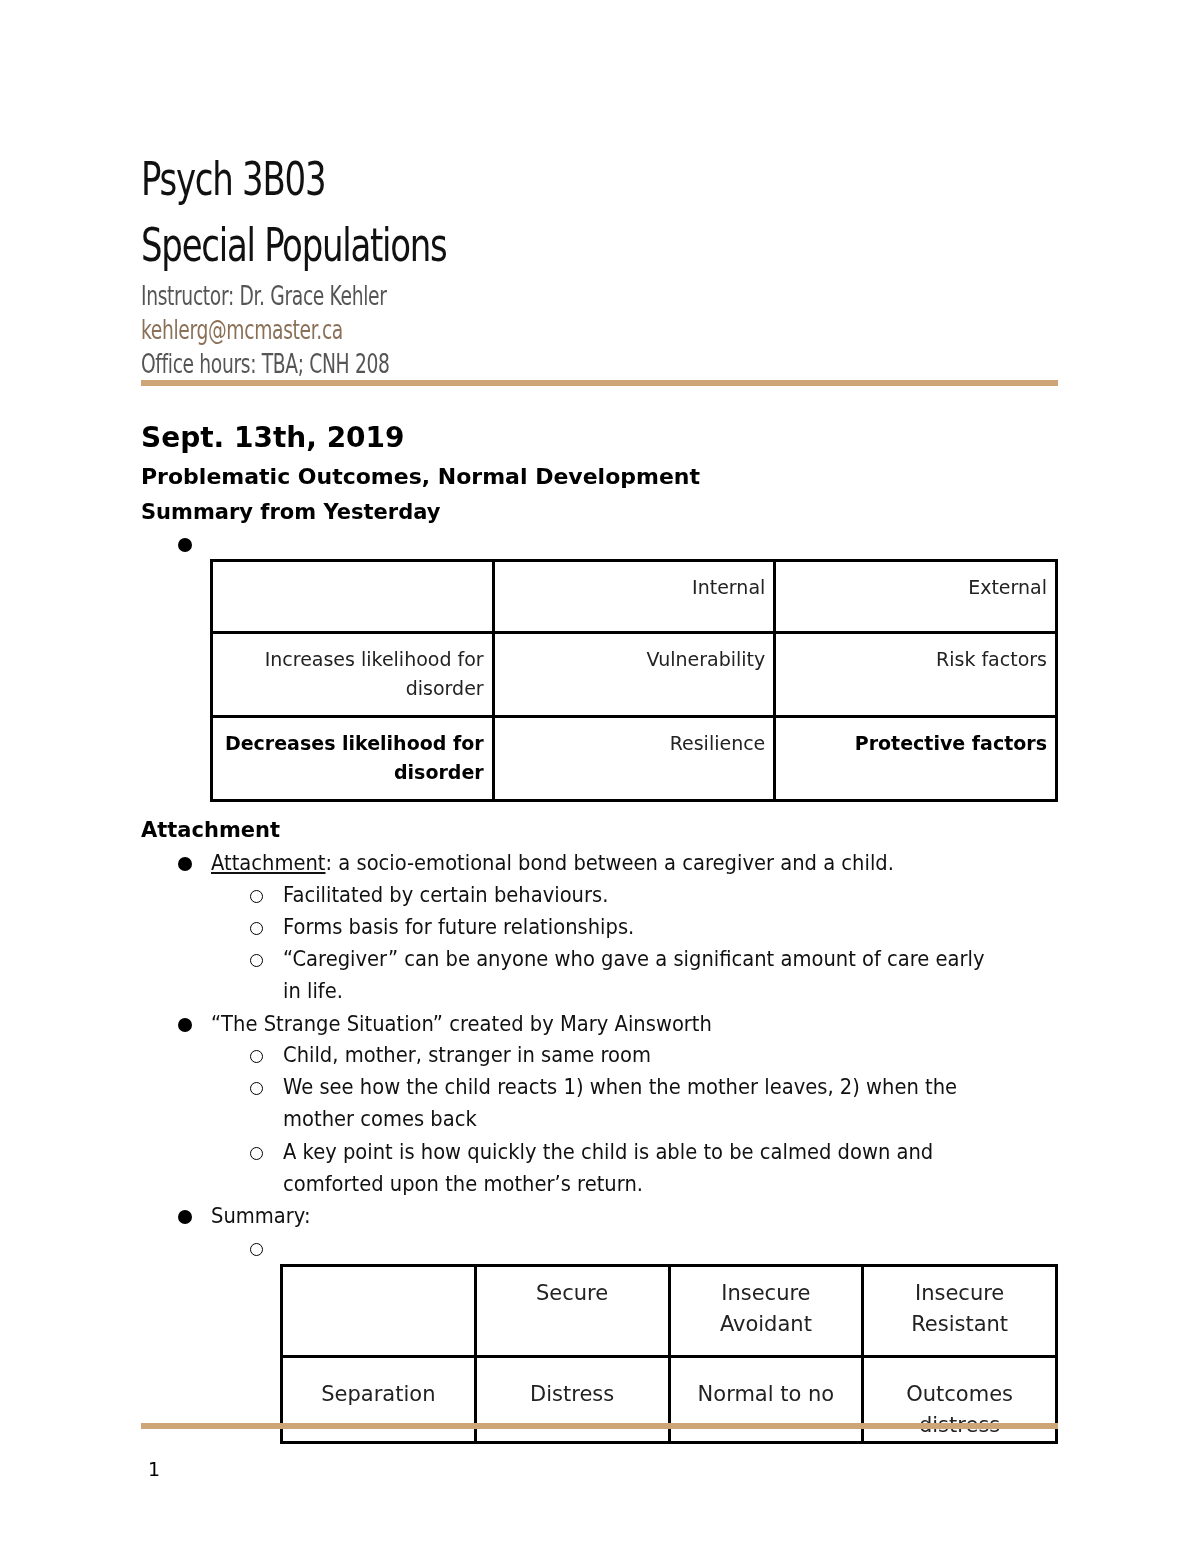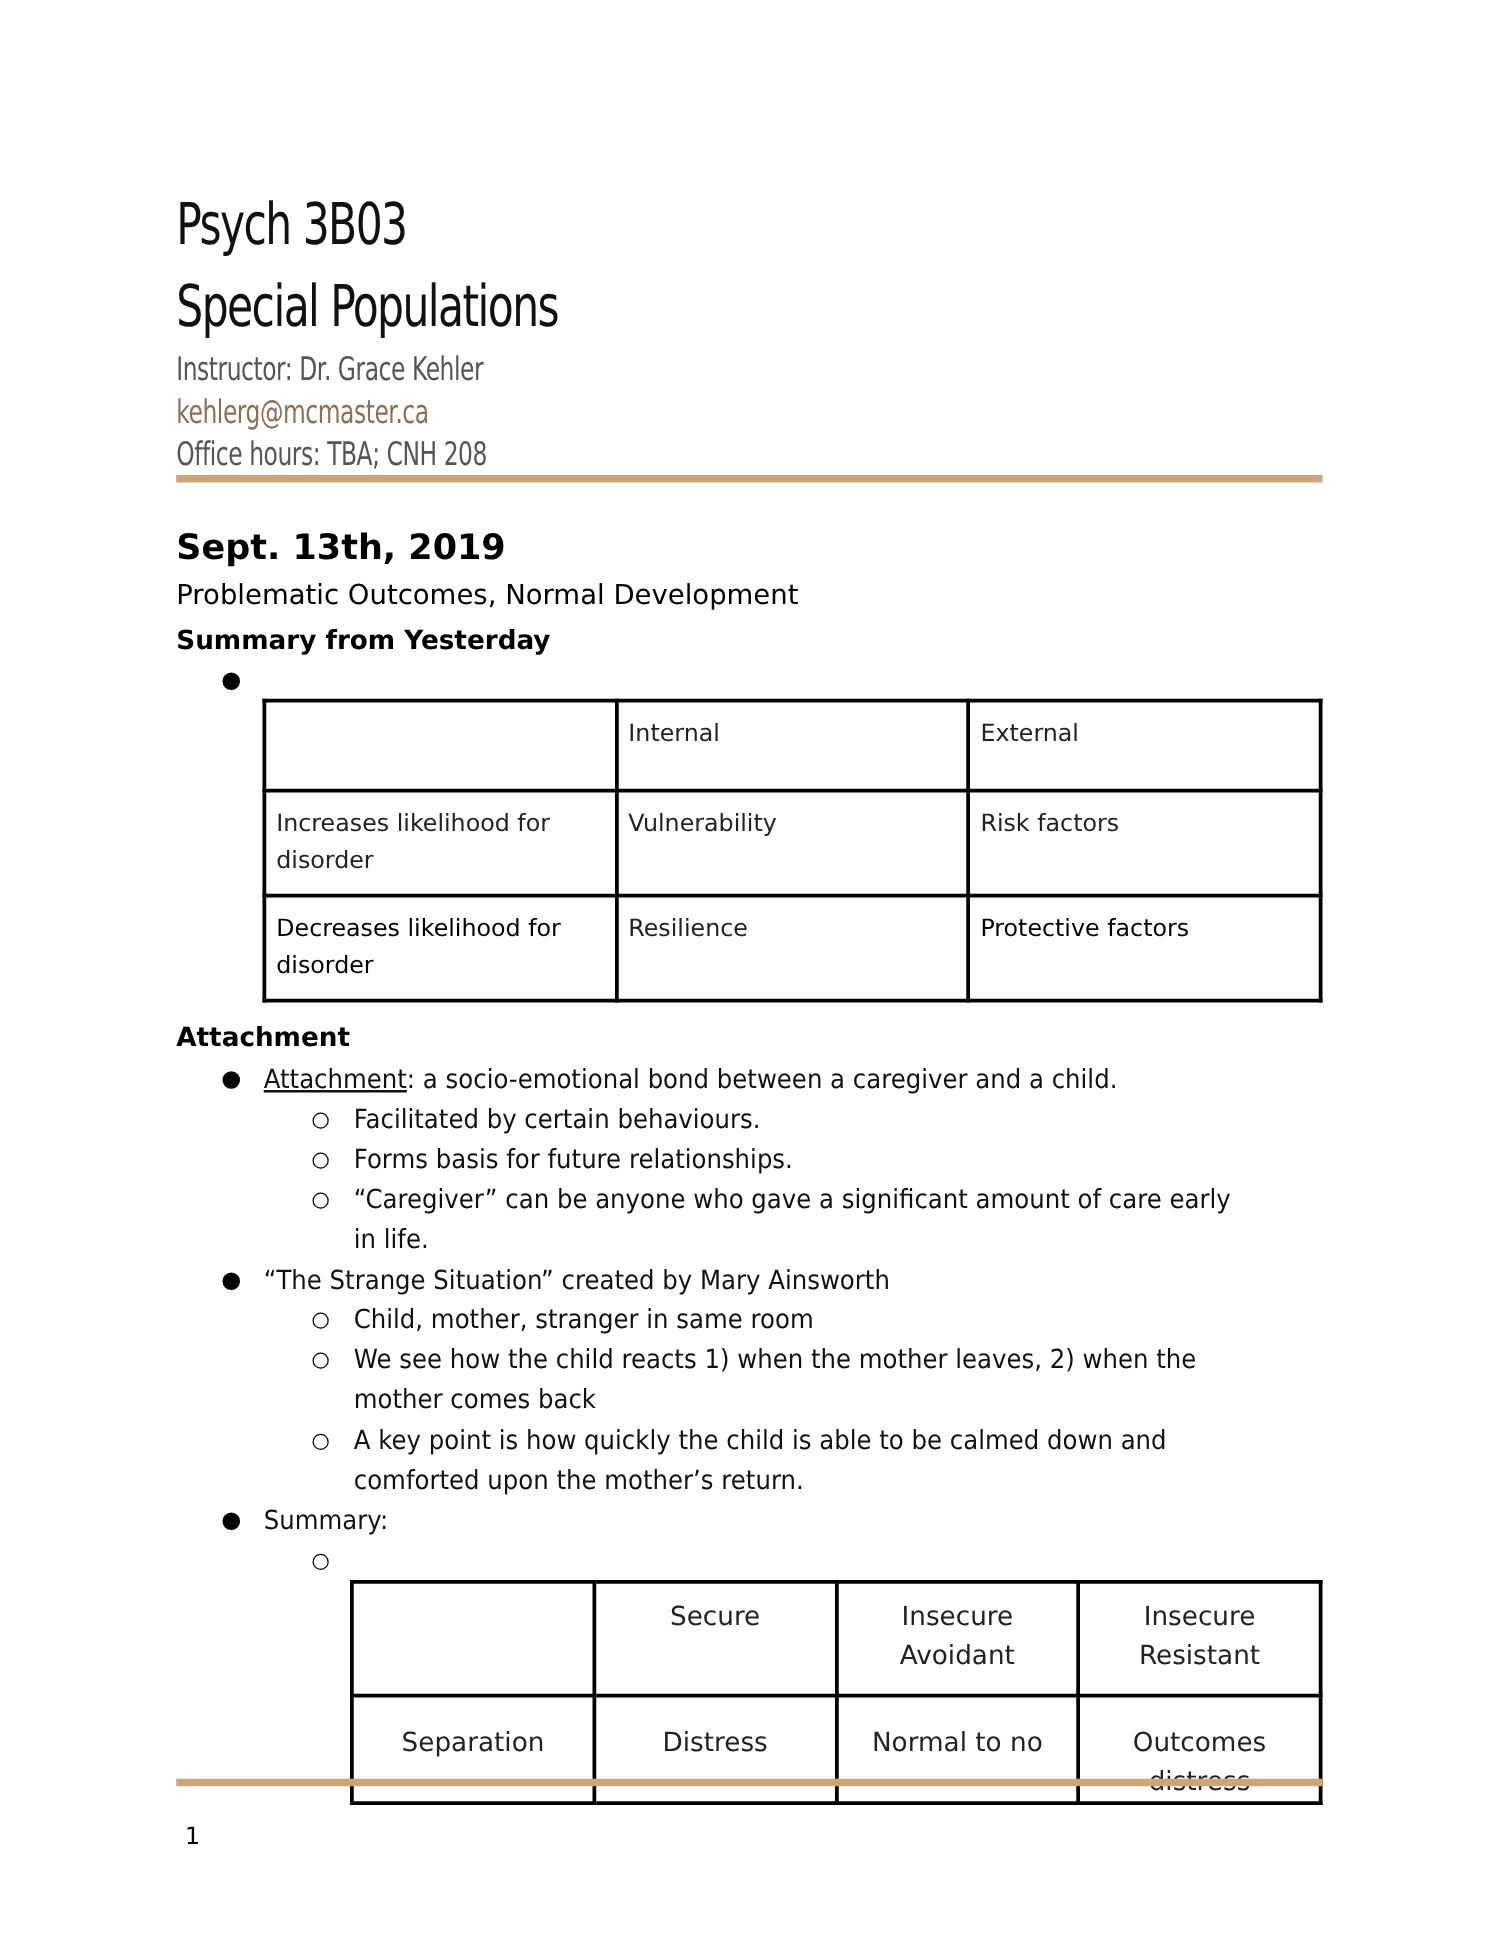--- a/index.html
+++ b/index.html
@@ -14,37 +14,37 @@
   .meta { position: absolute; left: 141px; font-size: 26px; line-height: 32px; color: #555;
           transform: scaleX(0.72); transform-origin: left top; white-space: nowrap; letter-spacing: -0.5px; }
   .meta.instructor { top: 280px; }
   .meta.email { top: 314px; color: #8a7056; }
   .meta.office { top: 348px; }
   .rule { position: absolute; left: 141px; width: 917px; height: 6px; background: #cda577; }
   .rule.top { top: 380px; }
   .rule.bottom { top: 1423px; }
 
   .date { position: absolute; left: 141px; top: 420px; font-size: 28px; font-weight: bold; line-height: 36px; }
-  .subtitle { position: absolute; left: 141px; top: 462px; font-size: 22px; font-weight: normal; line-height: 30px; }
+  .subtitle { position: absolute; left: 141px; top: 462px; font-size: 22px; font-weight: bold; line-height: 30px; }
   .section-h { position: absolute; left: 141px; font-size: 21px; font-weight: bold; color: #000000; line-height: 28px; }
   .section-h.s1 { top: 498px; }
   .section-h.s2 { top: 816px; }
 
   .bullet { position: absolute; width: 14px; height: 14px; border-radius: 50%; background: #000; }
   .hollow { position: absolute; width: 13px; height: 13px; border-radius: 50%; border: 1.8px solid #000; box-sizing: border-box; }
 
   .txt { position: absolute; font-size: 21px; line-height: 32px; white-space: nowrap; color: #111;
          transform: scaleX(0.93); transform-origin: left top; }
   .u { text-decoration: underline; }
 
   table.grid { position: absolute; border-collapse: collapse; }
   table.grid td { border: 3px solid #000; vertical-align: top; padding: 0 8px; font-size: 19px; line-height: 29px; color: #222; }
-  table.grid td.b { font-weight: normal; color: #000; }
+  table.grid td.b { font-weight: bold; color: #000; }
   table.t1 { left: 210px; top: 559px; width: 848px; }
-  table.t1 td { width: 33.3%; }
+  table.t1 td { width: 33.3%; text-align: right; }
   table.t1 tr.r0 td { height: 58px; padding-top: 11px; }
   table.t1 tr.r1 td { height: 70px; padding-top: 11px; }
   table.t1 tr.r2 td { height: 70px; padding-top: 11px; }
 
   table.t2 { left: 280px; top: 1264px; width: 778px; }
   table.t2 td { width: 25%; font-size: 21px; line-height: 31px; text-align: center; }
   table.t2 tr.r0 td { height: 77px; padding-top: 11px; }
   table.t2 tr.r1 td { height: 44px; padding-top: 21px; }
 
   .pagenum { position: absolute; left: 148px; top: 1458px; font-size: 19px; }

